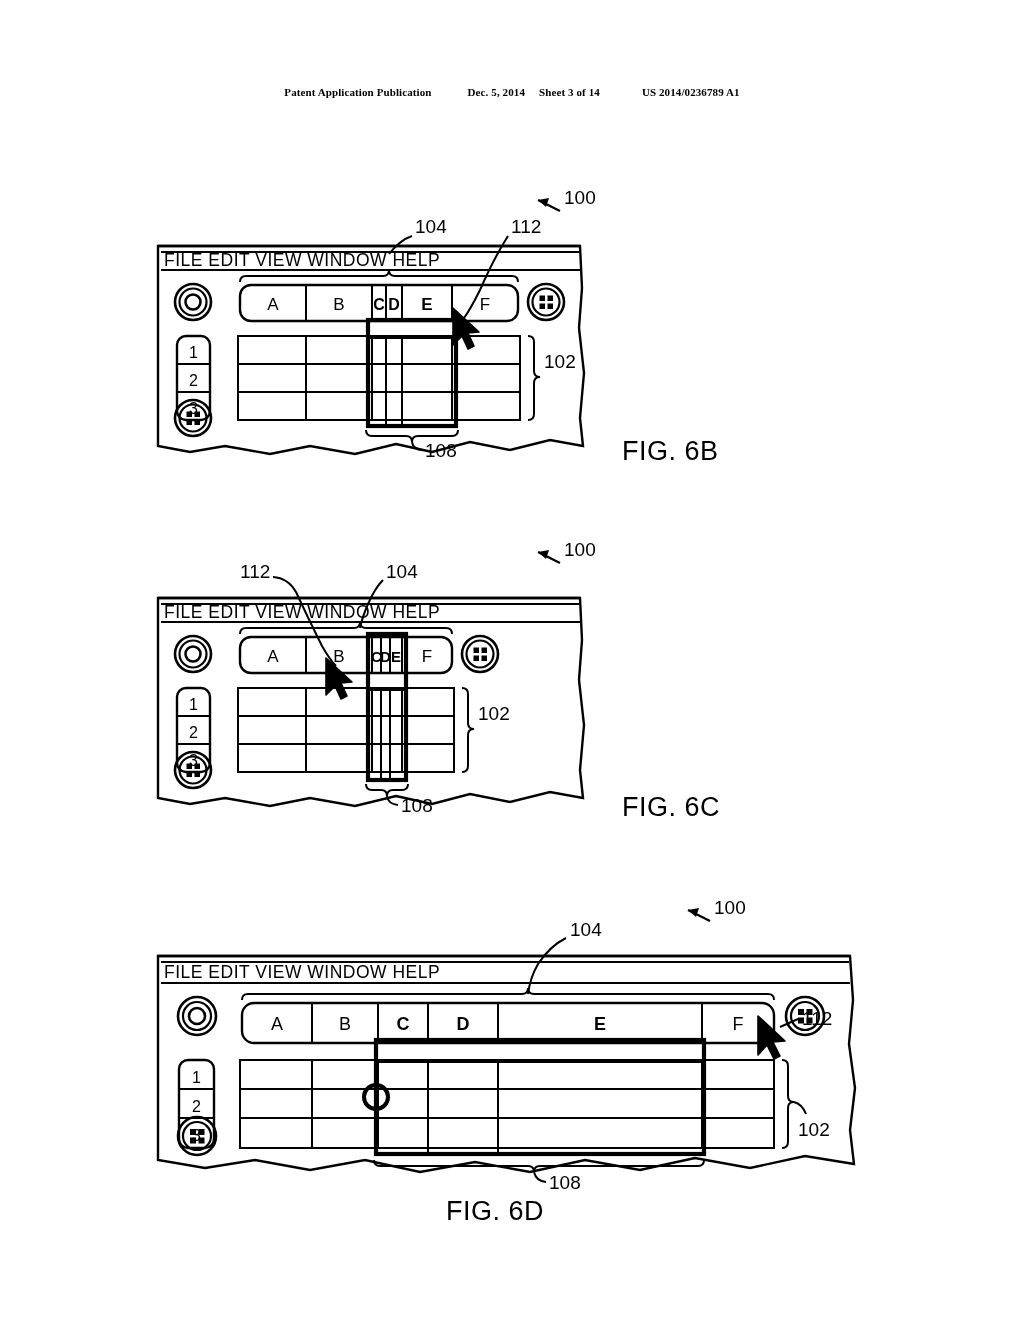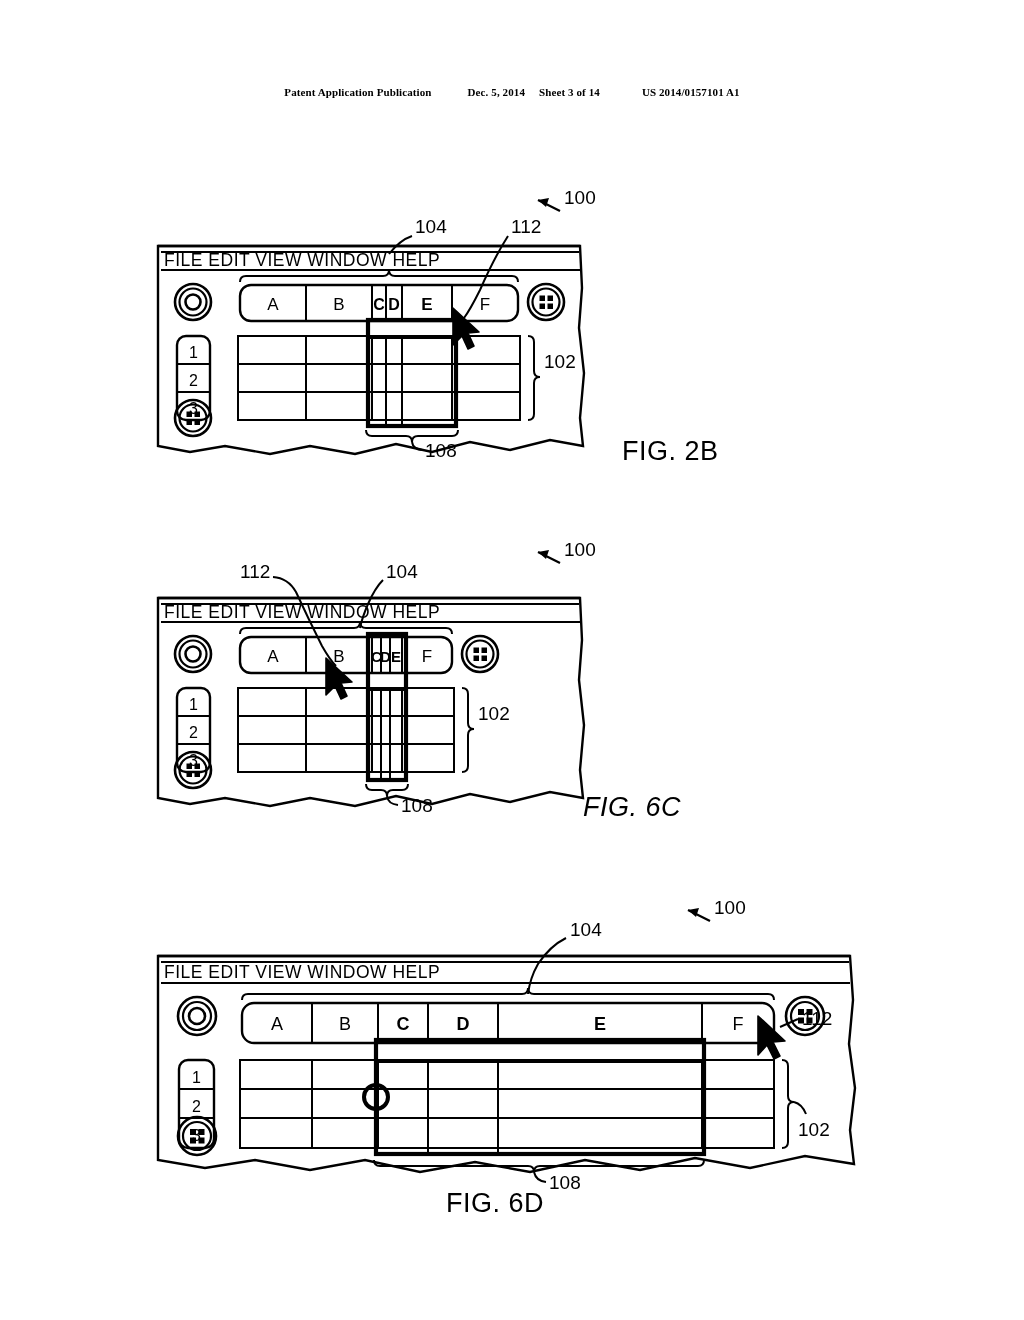--- a/index.html
+++ b/index.html
@@ -32,21 +32,21 @@
 
 <div class="page">
 
   <div class="pub-header">
     <span class="seg">Patent Application Publication</span>
     <span class="gap-a"></span>
     <span class="seg">Dec. 5, 2014</span>
     <span class="gap-b"></span>
     <span class="seg">Sheet 3 of 14</span>
     <span class="gap-c"></span>
-    <span class="seg">US 2014/0157101 A1</span>
+    <span class="seg">US 2014/0236789 A1</span>
   </div>
 
   <div class="fig" style="left:150px;top:178px;">
     <svg width="480" height="300" viewBox="0 0 480 300">
 
       <g>
         <path class="ln" d="M388,22 L410,33" stroke-width="2.2"></path>
         <path d="M388,22 L399,20 L396,29 Z" fill="#000"></path>
         <text x="414" y="26" font-size="19">100</text>
       </g>
@@ -154,21 +154,21 @@
         <path class="ln" stroke-width="2" d="M216,252 Q216,258 222,258 L256,258 Q262,258 262,264
                  Q262,258 268,258 L302,258 Q308,258 308,252"></path>
         <path class="ln" stroke-width="2" d="M262,264 Q263,271 272,272"></path>
         <text x="275" y="279" font-size="19">108</text>
       </g>
 
       <g>
         <path d="M303,130 L303,167 L312,158 L318,171 L324,168 L318,155 L329,154 Z" fill="#000" stroke="#000" stroke-width="1.6" stroke-linejoin="round"></path>
       </g>
     </svg>
-    <div class="figcap" style="left:472px;top:258px;">FIG. 2B</div>
+    <div class="figcap" style="left:472px;top:258px;">FIG. 6B</div>
   </div>
 
   <div class="fig" style="left:150px;top:530px;">
     <svg width="480" height="300" viewBox="0 0 480 300">
 
       <g>
         <path class="ln" d="M388,22 L410,33" stroke-width="2.2"></path>
         <path d="M388,22 L399,20 L396,29 Z" fill="#000"></path>
         <text x="414" y="26" font-size="19">100</text>
       </g>
@@ -273,21 +273,21 @@
         <path class="ln" stroke-width="2" d="M216,254 Q216,260 222,260 L231,260 Q237,260 237,266
                  Q237,260 243,260 L252,260 Q258,260 258,254"></path>
         <path class="ln" stroke-width="2" d="M237,266 Q238,274 248,275"></path>
         <text x="251" y="282" font-size="19">108</text>
       </g>
 
       <g>
         <path d="M176,128 L176,165 L185,156 L191,169 L197,166 L191,153 L202,152 Z" fill="#000" stroke="#000" stroke-width="1.6" stroke-linejoin="round"></path>
       </g>
     </svg>
-    <div class="figcap" style="left:433px;top:262px;font-style:italic;">FIG. 6C</div>
+    <div class="figcap" style="left:472px;top:262px;">FIG. 6C</div>
   </div>
 
   <div class="fig" style="left:150px;top:888px;">
     <svg width="740" height="310" viewBox="0 0 740 310">
 
       <g>
         <path class="ln" d="M538,22 L560,33" stroke-width="2.2"></path>
         <path d="M538,22 L549,20 L546,29 Z" fill="#000"></path>
         <text x="564" y="26" font-size="19">100</text>
       </g>
@@ -394,16 +394,16 @@
         <path class="ln" stroke-width="2" d="M384,284 Q386,293 396,294"></path>
         <text x="399" y="301" font-size="19">108</text>
       </g>
 
       <g>
         <path d="M608,128 L608,167 L617,157 L624,171 L630,168 L623,154 L635,153 Z" fill="#000" stroke="#000" stroke-width="1.6" stroke-linejoin="round"></path>
         <path class="ln" stroke-width="2" d="M630,139 L648,131"></path>
         <text x="652" y="137" font-size="19">112</text>
       </g>
     </svg>
-    <div class="figcap" style="left:296px;top:300px;">FIG. 6D</div>
+    <div class="figcap" style="left:296px;top:308px;">FIG. 6D</div>
   </div>
 
 </div>
 
 </body></html>

